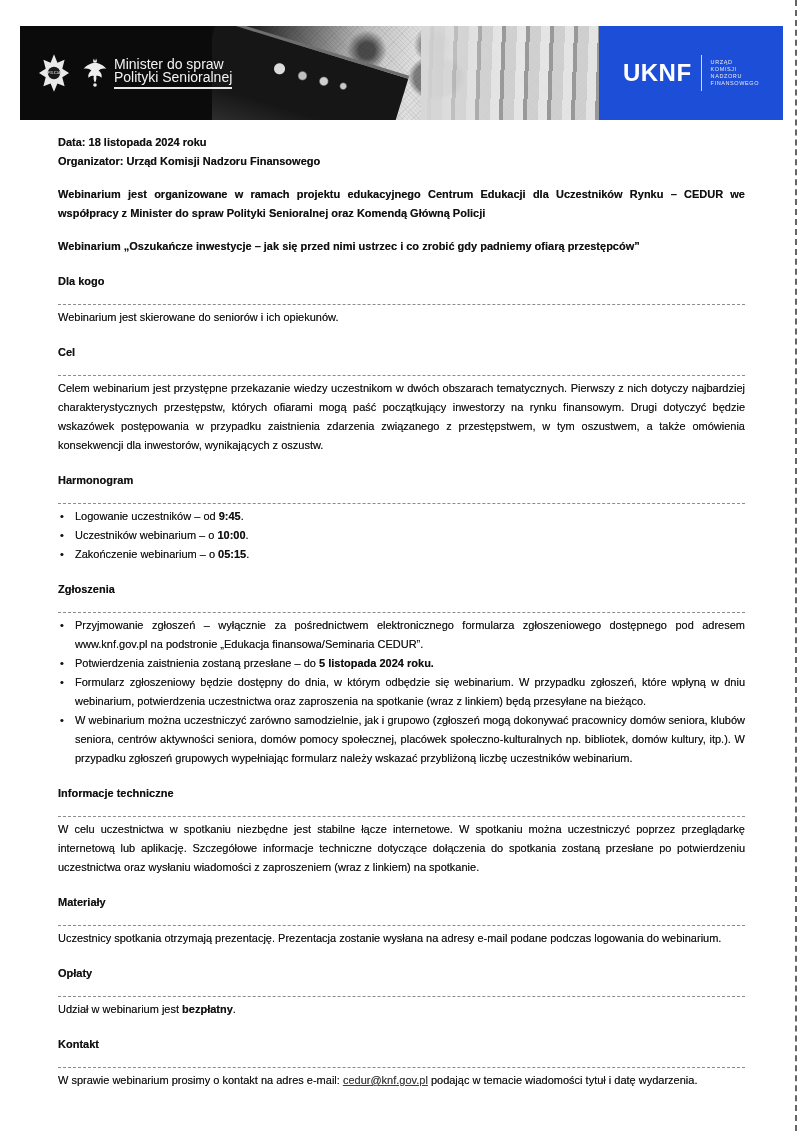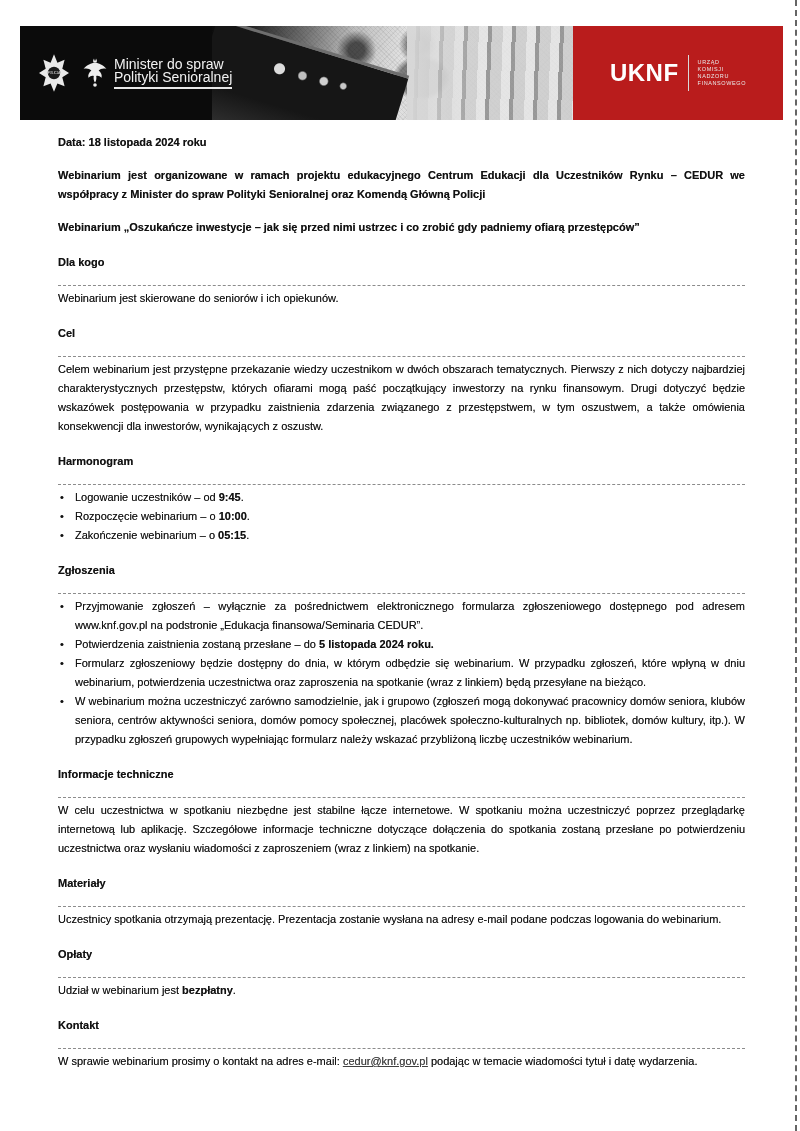--- a/index.html
+++ b/index.html
@@ -57,21 +57,21 @@
   }
   .photo-laptop-icons {
     position: absolute; left: 56px; bottom: 34px; width: 90px; height: 14px; transform: rotate(17deg);
     background:
       radial-gradient(circle 6px at 10px 7px, #dcdcdc 0 5px, transparent 6px),
       radial-gradient(circle 4px at 34px 7px, #bfbfbf 0 3.5px, transparent 5px),
       radial-gradient(circle 4px at 56px 6px, #d0d0d0 0 3.5px, transparent 5px),
       radial-gradient(circle 3px at 76px 5px, #c8c8c8 0 2.5px, transparent 4px);
   }
   .banner-right {
-    width: 210px; background: #b91c1c; flex: none; z-index: 2;
+    width: 184px; background: #1d4ed8; flex: none; z-index: 2;
     display: flex; align-items: center; justify-content: center; gap: 9px;
   }
   .uknf-wordmark {
     color: #fff; font-weight: bold; font-size: 24px; letter-spacing: .5px;
     font-family: "Liberation Sans", sans-serif;
   }
   .uknf-divider { width: 1px; height: 36px; background: #d9d9d9; }
   .uknf-sub { color: #e9e9e9; font-size: 5.5px; line-height: 7px; letter-spacing: .6px; }
   .speck { position: absolute; background: #fff; border-radius: 50%; }
   .speck1 { width: 5px; height: 5px; left: 4px; top: 3px; }
@@ -142,20 +142,21 @@
       <div>KOMISJI</div>
       <div>NADZORU</div>
       <div>FINANSOWEGO</div>
     </span>
   </div>
 </header>
 
 <main class="content">
 
   <div class="meta-line">Data: 18 listopada 2024 roku</div>
+  <div class="meta-line">Organizator: Urząd Komisji Nadzoru Finansowego</div>
 
   <p class="intro-p">Webinarium jest organizowane w ramach projektu edukacyjnego Centrum Edukacji dla Uczestników Rynku – CEDUR we współpracy z Minister do spraw Polityki Senioralnej oraz Komendą Główną Policji</p>
   <p class="intro-p">Webinarium „Oszukańcze inwestycje – jak się przed nimi ustrzec i co zrobić gdy padniemy ofiarą przestępców”</p>
 
   <section class="section">
     <div class="section-title">Dla kogo</div>
     <div class="section-body">Webinarium jest skierowane do seniorów i ich opiekunów.</div>
   </section>
 
   <section class="section">
@@ -163,21 +164,21 @@
     <div class="section-body">Celem webinarium jest przystępne przekazanie wiedzy uczestnikom w dwóch obszarach tematycznych. Pierwszy z nich dotyczy najbardziej charakterystycznych przestępstw, których ofiarami mogą paść początkujący inwestorzy na rynku finansowym. Drugi dotyczyć będzie wskazówek postępowania w przypadku zaistnienia zdarzenia związanego z przestępstwem, w tym oszustwem, a także omówienia konsekwencji dla inwestorów, wynikających z oszustw.</div>
   </section>
 
   <section class="section">
     <div class="section-title">Harmonogram</div>
     <ul class="bullets">
       <li>
         <span class="bullet">•</span><span>Logowanie uczestników – od </span><span class="b">9:45</span><span>.</span>
       </li>
       <li>
-        <span class="bullet">•</span><span>Rozpoczęcie webinarium – o </span><span class="b">10:00</span><span>.</span>
+        <span class="bullet">•</span><span>Uczestników webinarium – o </span><span class="b">10:00</span><span>.</span>
       </li>
       <li>
         <span class="bullet">•</span><span>Zakończenie webinarium – o </span><span class="b">05:15</span><span>.</span>
       </li>
     </ul>
   </section>
 
   <section class="section">
     <div class="section-title">Zgłoszenia</div>
     <ul class="bullets">

